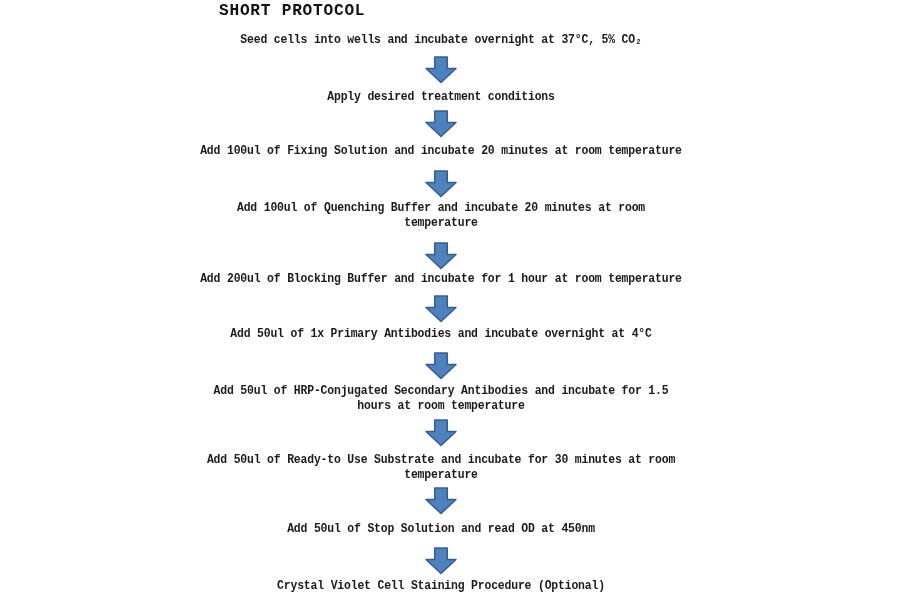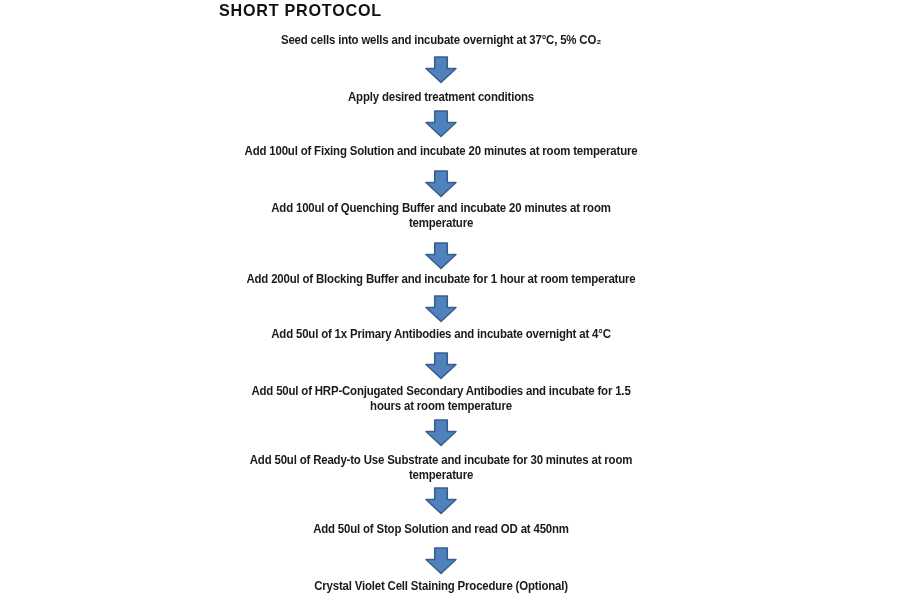--- a/index.html
+++ b/index.html
@@ -1,21 +1,21 @@
 <!DOCTYPE html>
 <html style="--background: #ffffff; --text: #1a1a1a; --arrow_fill: #4f81bd; --arrow_stroke: #385d8a;"><head>
 <meta charset="utf-8">
 <style>
   html,body{margin:0;padding:0;background:#fff;}
   .canvas{
     position:relative;
     width:812px;height:594px;
     background:var(--background,#ffffff);
     overflow:hidden;
-    font-family:Liberation Sans, sans-serif;
+    font-family:Liberation Mono, monospace;
   }
   .title{
     position:absolute;left:219px;top:1px;
     font-size:17px;font-weight:bold;letter-spacing:0.8px;
     color:#111;
     transform:scaleX(0.95);transform-origin:0 0;
     white-space:nowrap;
   }
   .step{
     position:absolute;left:121px;width:640px;

